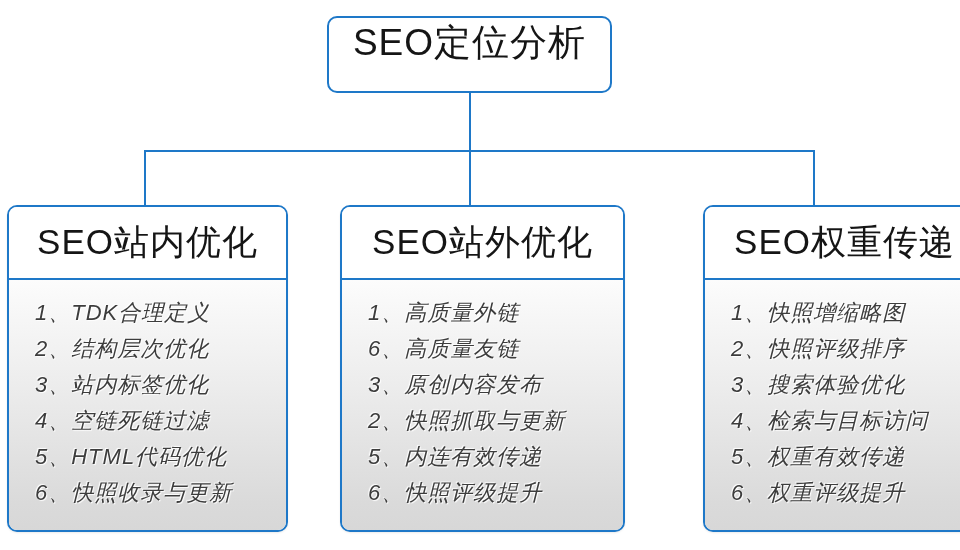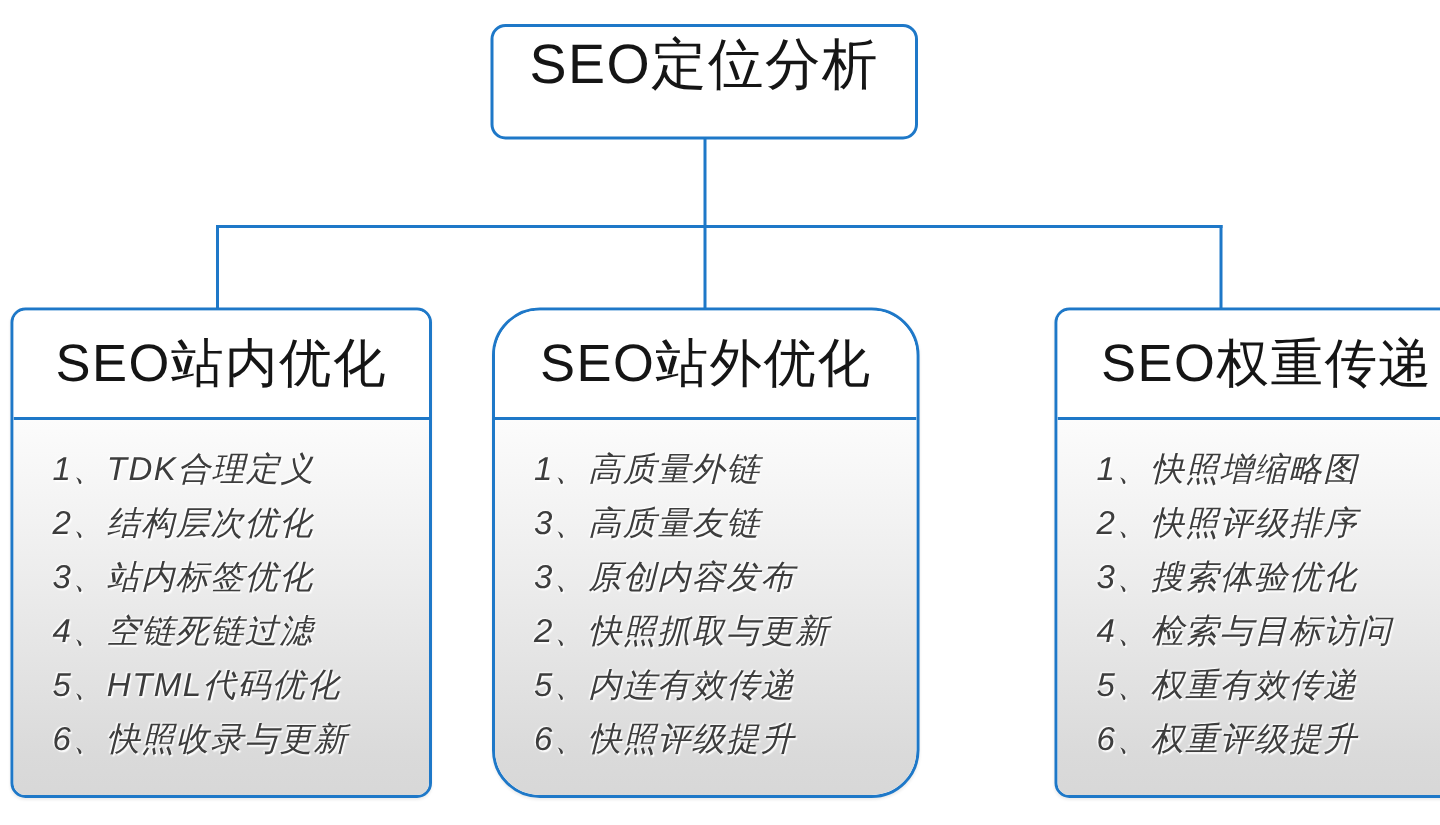--- a/index.html
+++ b/index.html
@@ -40,21 +40,21 @@
   .card {
     position: absolute;
     top: 205px; height: 327px;
     border: 2px solid var(--accent);
     border-radius: 10px;
     background: #ffffff;
     overflow: hidden;
     box-shadow: 0 1px 2px rgba(0,0,0,0.08);
   }
   .card.c1 { left: 7px;   width: 281px; }
-  .card.c2 { left: 328px; width: 285px; border-radius: 32px; }
+  .card.c2 { left: 340px; width: 285px; }
   .card.c3 { left: 672px; width: 283px; margin-left: 31px; }
 
   .card-title {
     height: 73px;
     background: #ffffff;
     border-bottom: 2px solid var(--accent);
     display: flex; align-items: center; justify-content: center;
     font-size: 35px;
     color: #151515;
     letter-spacing: 1px;
@@ -107,21 +107,21 @@
         <li>6、快照收录与更新</li>
       </ul>
   </section>
 
   <section class="card c2">
     <header class="card-title">
       <span>SEO站外优化</span>
     </header>
     <ul class="card-list">
         <li>1、高质量外链</li>
-        <li>3、高质量友链</li>
+        <li>6、高质量友链</li>
         <li>3、原创内容发布</li>
         <li>2、快照抓取与更新</li>
         <li>5、内连有效传递</li>
         <li>6、快照评级提升</li>
       </ul>
   </section>
 
   <section class="card c3">
     <header class="card-title">
       <span>SEO权重传递</span>

